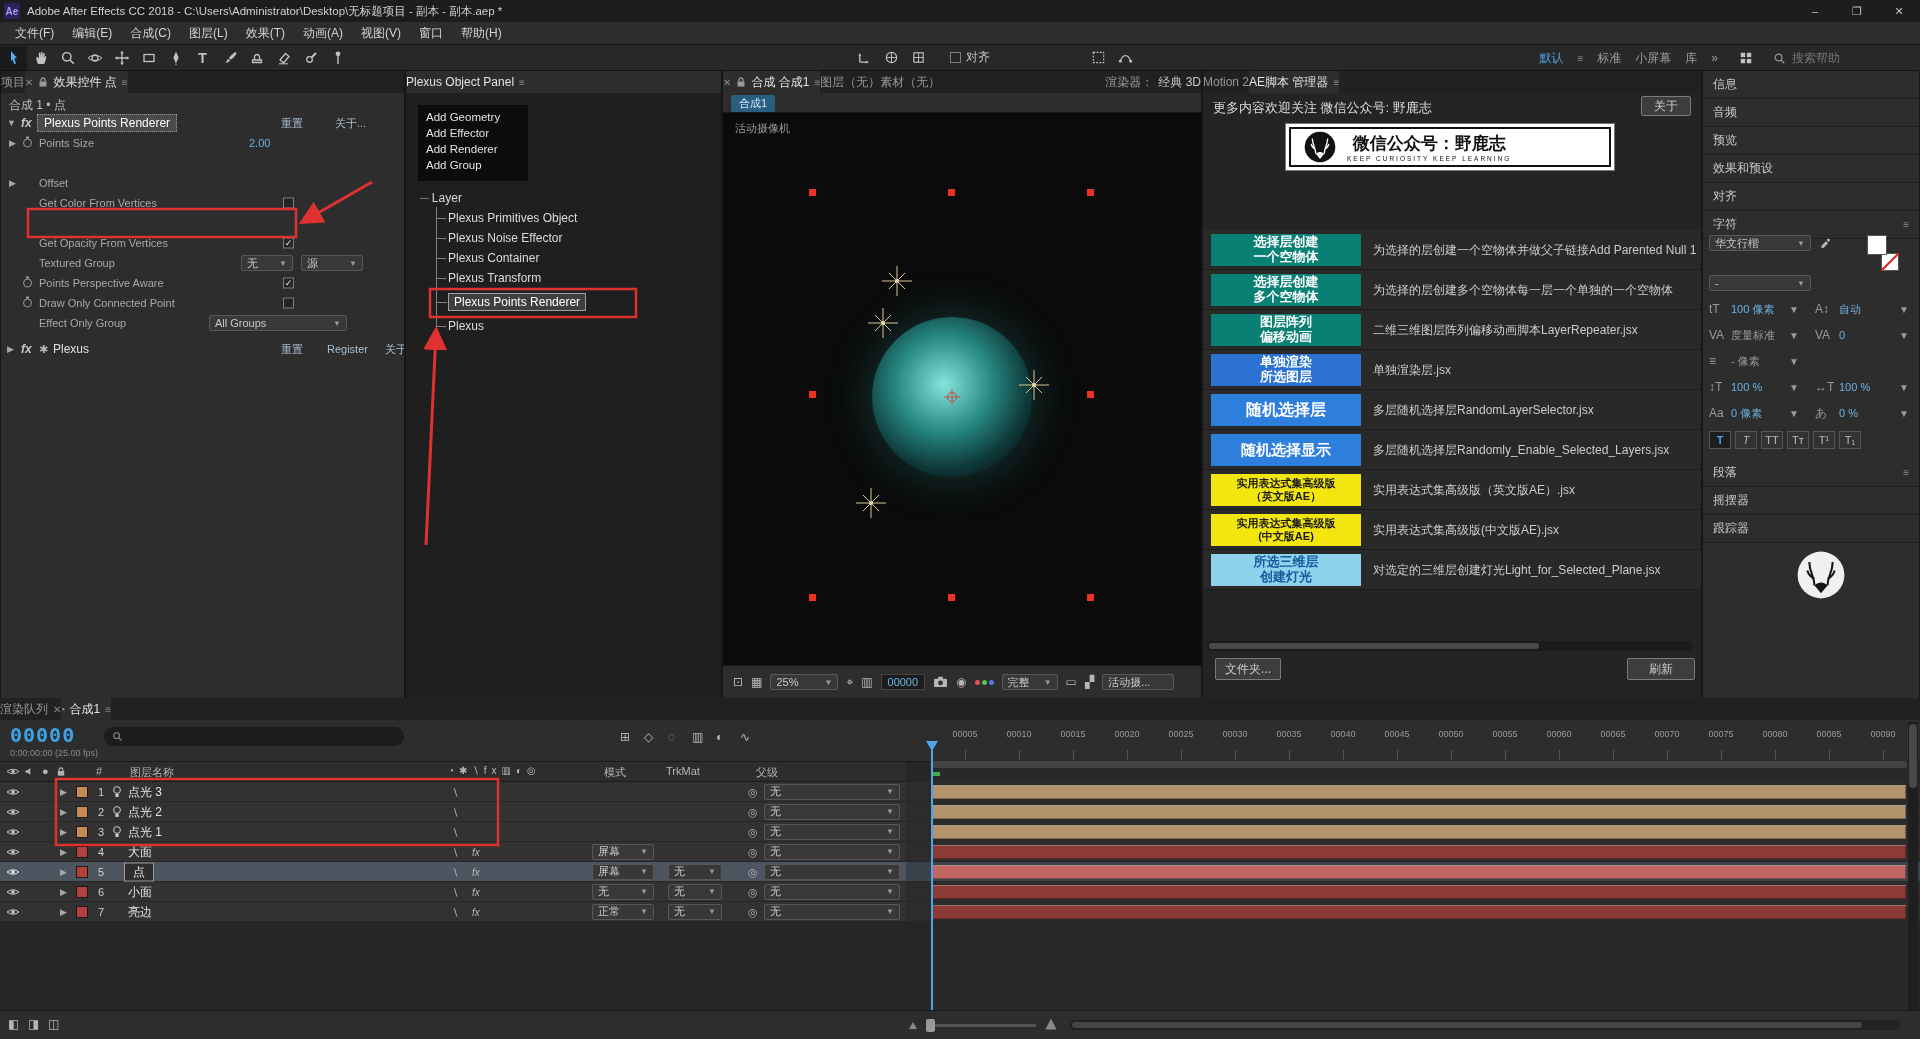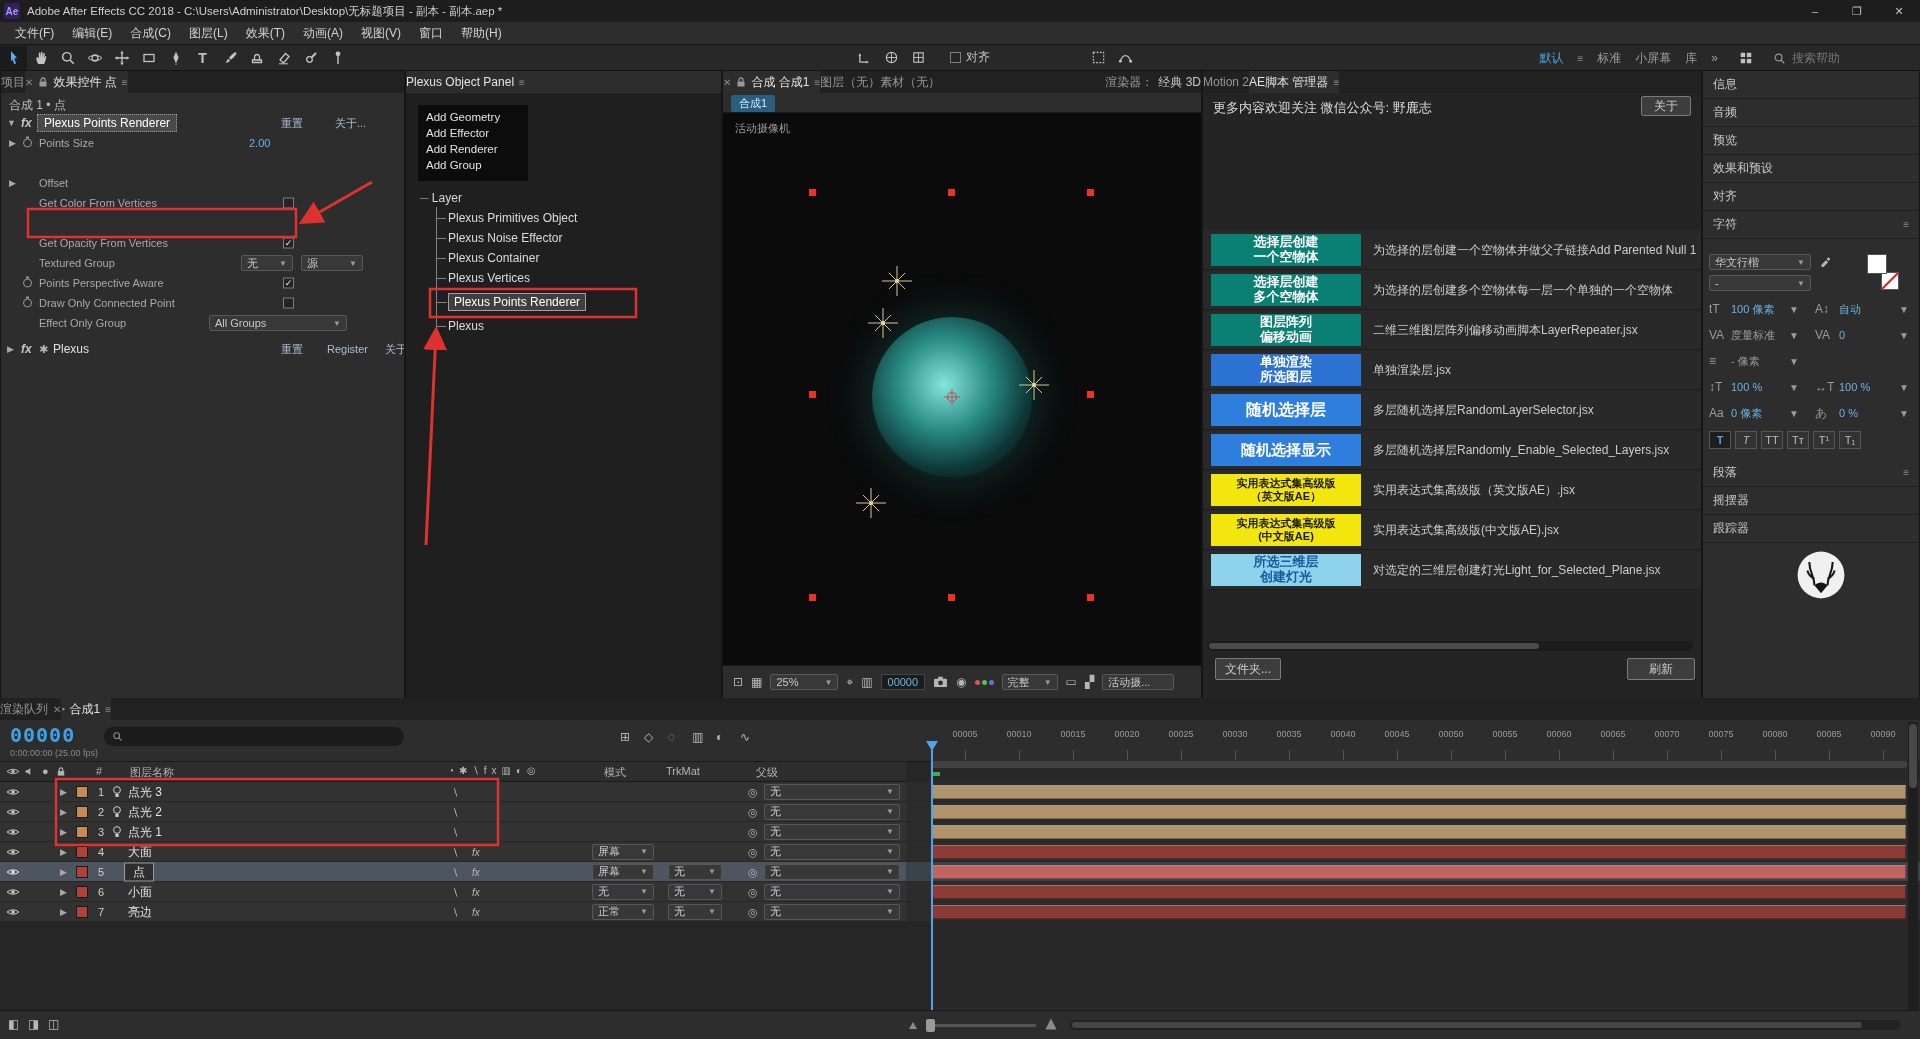--- a/index.html
+++ b/index.html
@@ -339,21 +339,21 @@
     <div style="height:16px;color:#e2e2e2;font-size:11.5px">Add Effector</div>
     <div style="height:16px;color:#e2e2e2;font-size:11.5px">Add Renderer</div>
     <div style="height:16px;color:#e2e2e2;font-size:11.5px">Add Group</div>
   </div>
 
   <div class="a" style="left:14px;top:120px;color:#d8d8d8"><span style="color:#888">─</span> <span>Layer</span></div>
   <div class="a" style="left:30px;top:136px;width:1px;height:120px;background:#808080"></div>
   <div class="titem" style="left:42px;top:140px">Plexus Primitives Object</div>
   <div class="titem" style="left:42px;top:160px">Plexus Noise Effector</div>
   <div class="titem" style="left:42px;top:180px">Plexus Container</div>
-  <div class="titem" style="left:42px;top:200px">Plexus Vertices</div>
+  <div class="titem" style="left:42px;top:200px">Plexus Transform</div>
   <div class="titem tsel" style="left:42px;top:222px">Plexus Points Renderer</div>
   <div class="titem" style="left:42px;top:248px">Plexus</div>
 </div>
 
 <div class="panel" style="left:723px;top:71px;width:478px;height:627px">
   <div class="tbar">
     <div class="tab on">
       <span class="x">✕</span>
       <svg width="10" height="12" viewBox="0 0 10 12">
             <rect x="1.5" y="5.5" width="7" height="5" fill="#9a9a9a"></rect>
@@ -475,20 +475,33 @@
           <span>Motion 2</span>
         </div>
     <div class="tab on">
           <span>AE脚本 管理器</span>
           <span class="ham">≡</span>
         </div>
   </div>
   <div class="a" style="left:10px;top:28px;color:#dcdcdc;font-size:13px">更多内容欢迎关注 微信公众号: 野鹿志</div>
   <span class="btn" style="left:438px;top:25px;width:50px;height:20px">关于</span>
 
+  <div class="banner" style="left:82px;top:52px;width:330px;height:48px">
+    <div class="banner-in">
+      <svg width="34" height="34" viewBox="0 0 40 40">
+            <circle cx="20" cy="20" r="18" fill="#111"></circle>
+            <path d="M15 28 C15 21 11 18 11 10 M15 23 C12 21.5 10.5 20 9.5 16.5 M25 28 C25 21 29 18 29 10 M25 23 C28 21.5 29.5 20 30.5 16.5" stroke="#fff" fill="none" stroke-width="1.6"></path>
+            <path d="M15 28 L20 34 L25 28 C23.2 26.4 21.6 25.8 20 25.8 C18.4 25.8 16.8 26.4 15 28 Z" fill="#fff"></path>
+          </svg>
+      <div style="display:flex;flex-direction:column;align-items:center">
+        <div class="btitle">微信公众号：野鹿志</div>
+        <div class="bsub">KEEP CURIOSITY KEEP LEARNING</div>
+      </div>
+    </div>
+  </div>
 
   <div class="srow" style="top:159px">
     <span class="slabel" style="background: rgb(10, 127, 116); color: rgb(255, 255, 255);">选择层创建
 一个空物体</span>
     <span class="sdesc">为选择的层创建一个空物体并做父子链接Add Parented Null 1</span>
   </div>
   <div class="srow" style="top:199px">
     <span class="slabel" style="background: rgb(10, 127, 116); color: rgb(255, 255, 255);">选择层创建
 多个空物体</span>
     <span class="sdesc">为选择的层创建多个空物体每一层一个单独的一个空物体</span>
@@ -548,21 +561,21 @@
         <span>效果和预设</span>
       </div>
   <div class="hdr" style="top:112px">
         <span>对齐</span>
       </div>
   <div class="hdr" style="top:140px">
         <span>字符</span>
         <span class="ham">≡</span>
       </div>
 
-  <div class="crow" style="top:179px">
+  <div class="crow" style="top:160px">
     <span class="dd" style="left:6px;width:102px">
           <span>华文行楷</span>
           <b>▼</b>
         </span>
     <span class="ic" style="left:116px">
           <svg width="13" height="13" viewBox="0 0 16 16">
             <path d="M13 3 a1.8 1.8 0 0 0 -2.6 0 l-1.2 1.2 2.6 2.6 L13 5.6 a1.8 1.8 0 0 0 0 -2.6 Z M8.6 5.8 L3 11.4 V14 h2.6 L11.2 8.4 Z" fill="#b6b6b6"></path>
           </svg>
         </span>
     <span style="left:162px;top:2px;transform:none;width:44px;height:44px">

